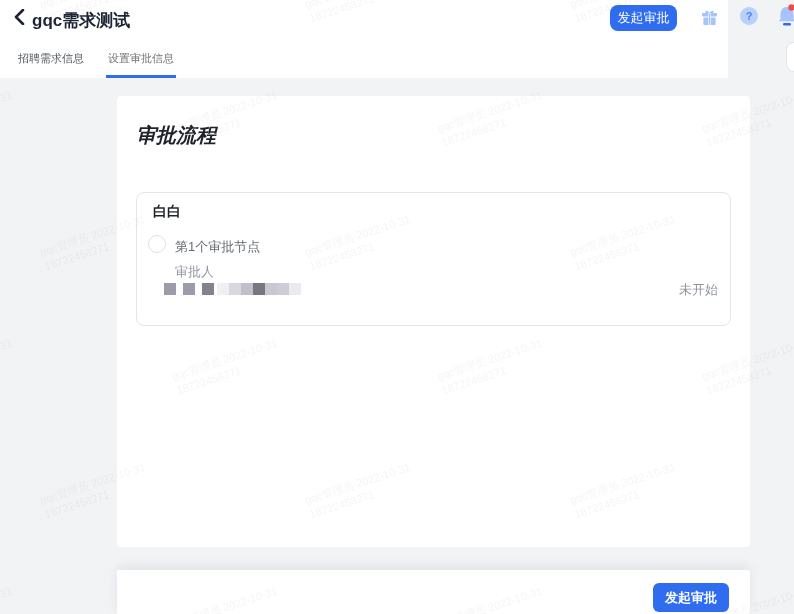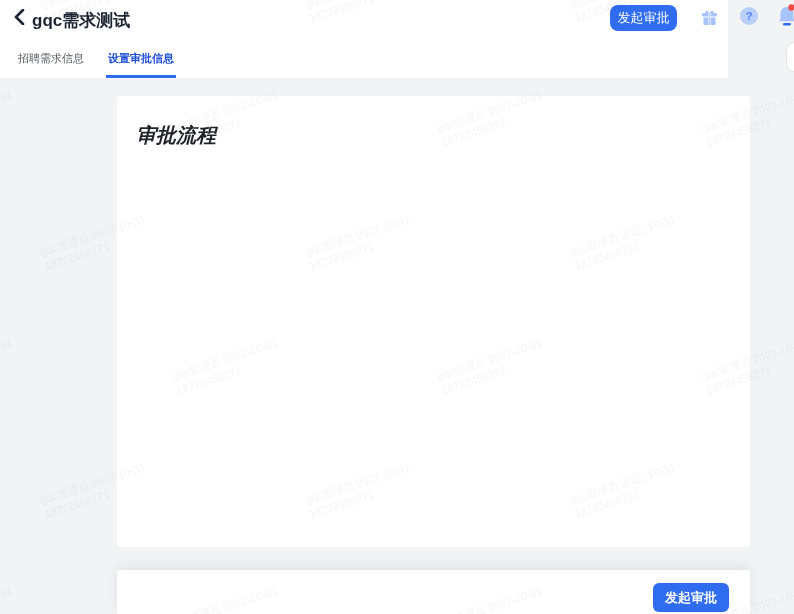--- a/index.html
+++ b/index.html
@@ -22,21 +22,21 @@
     align-items:center; justify-content:center; cursor:pointer; }
   .gift-icon { left:700px; top:8px; }
   .help-icon { left:740px; width:18px; height:18px; background:#b9cffc; border-radius:50%; }
   .help-glyph { font-size:11px; font-weight:700; color:#4d82f8; }
   .bell-icon { left:775px; top:4px; width:24px; height:24px; }
   
   .tabs { position:absolute; left:0; top:42px; width:794px; height:36px;
     display:flex; align-items:stretch; padding-left:16px; gap:20px; }
   .tab { display:flex; align-items:center; font-size:11px; color:#51565d;
     border-bottom:3px solid transparent; padding:0 2px; cursor:pointer; }
-  .tab.active { color:#1d4ed8; font-weight:700; border-bottom-color:#2f6cf0; }
+  .tab.active { color:#737373; font-weight:400; border-bottom-color:#2f6cf0; }
   
   .edge-widget { position:absolute; left:786px; top:42px; width:22px; height:30px;
     background:#fff; border:1px solid #e4e5ea; border-radius:8px; z-index:3; cursor:pointer; }
   
   .main { position:absolute; top:78px; left:0; width:794px; height:536px; background:#f2f3f5; }
   .content-card { position:absolute; left:117px; top:18px; width:633px; height:451px;
     background:#fff; border-radius:4px; }
   .section-title { position:absolute; left:19px; top:26px; font-size:20px; font-weight:700; color:#1f2329;font-style:italic; }
   .flow-tag { position:absolute; left:19px; top:65px; height:26px; padding:0 12px;
     background:#eff0f2; border:none; border-radius:6px; font-size:13px; color:#1f2329;
@@ -103,20 +103,39 @@
     <div class="tab">招聘需求信息</div>
     <div class="tab active">设置审批信息</div>
   </div>
 </div>
 
 <div class="edge-widget"></div>
 
 <div class="main">
   <div class="content-card">
     <div class="section-title">审批流程</div>
+    <div class="flow-card">
+      <div class="flow-name">白白</div>
+      <div class="node-circle"></div>
+      <div class="node-title">第1个审批节点</div>
+      <div class="approver-label">审批人</div>
+      <div class="redacted" id="redacted-blocks">
+          <span style="background: rgb(155, 155, 170);"></span>
+          <span style="background: rgb(155, 155, 170);"></span>
+          <span style="background: rgb(131, 131, 143);"></span>
+          <span style="background: rgb(240, 240, 244);"></span>
+          <span style="background: rgb(216, 216, 224);"></span>
+          <span style="background: rgb(192, 192, 204);"></span>
+          <span style="background: rgb(119, 119, 127);"></span>
+          <span style="background: rgb(200, 200, 210);"></span>
+          <span style="background: rgb(205, 205, 215);"></span>
+          <span style="background: rgb(234, 234, 242);"></span>
+        </div>
+      <div class="node-status">未开始</div>
+    </div>
   </div>
 
   <div class="bottom-bar">
     <button class="submit-btn">发起审批</button>
   </div>
 </div>
 
 <div class="watermark-layer" id="watermark-layer">
     <div class="wm" style="left: 40px; top: -20px;">gqc管理员 2022-10-31
 18722458271</div>

